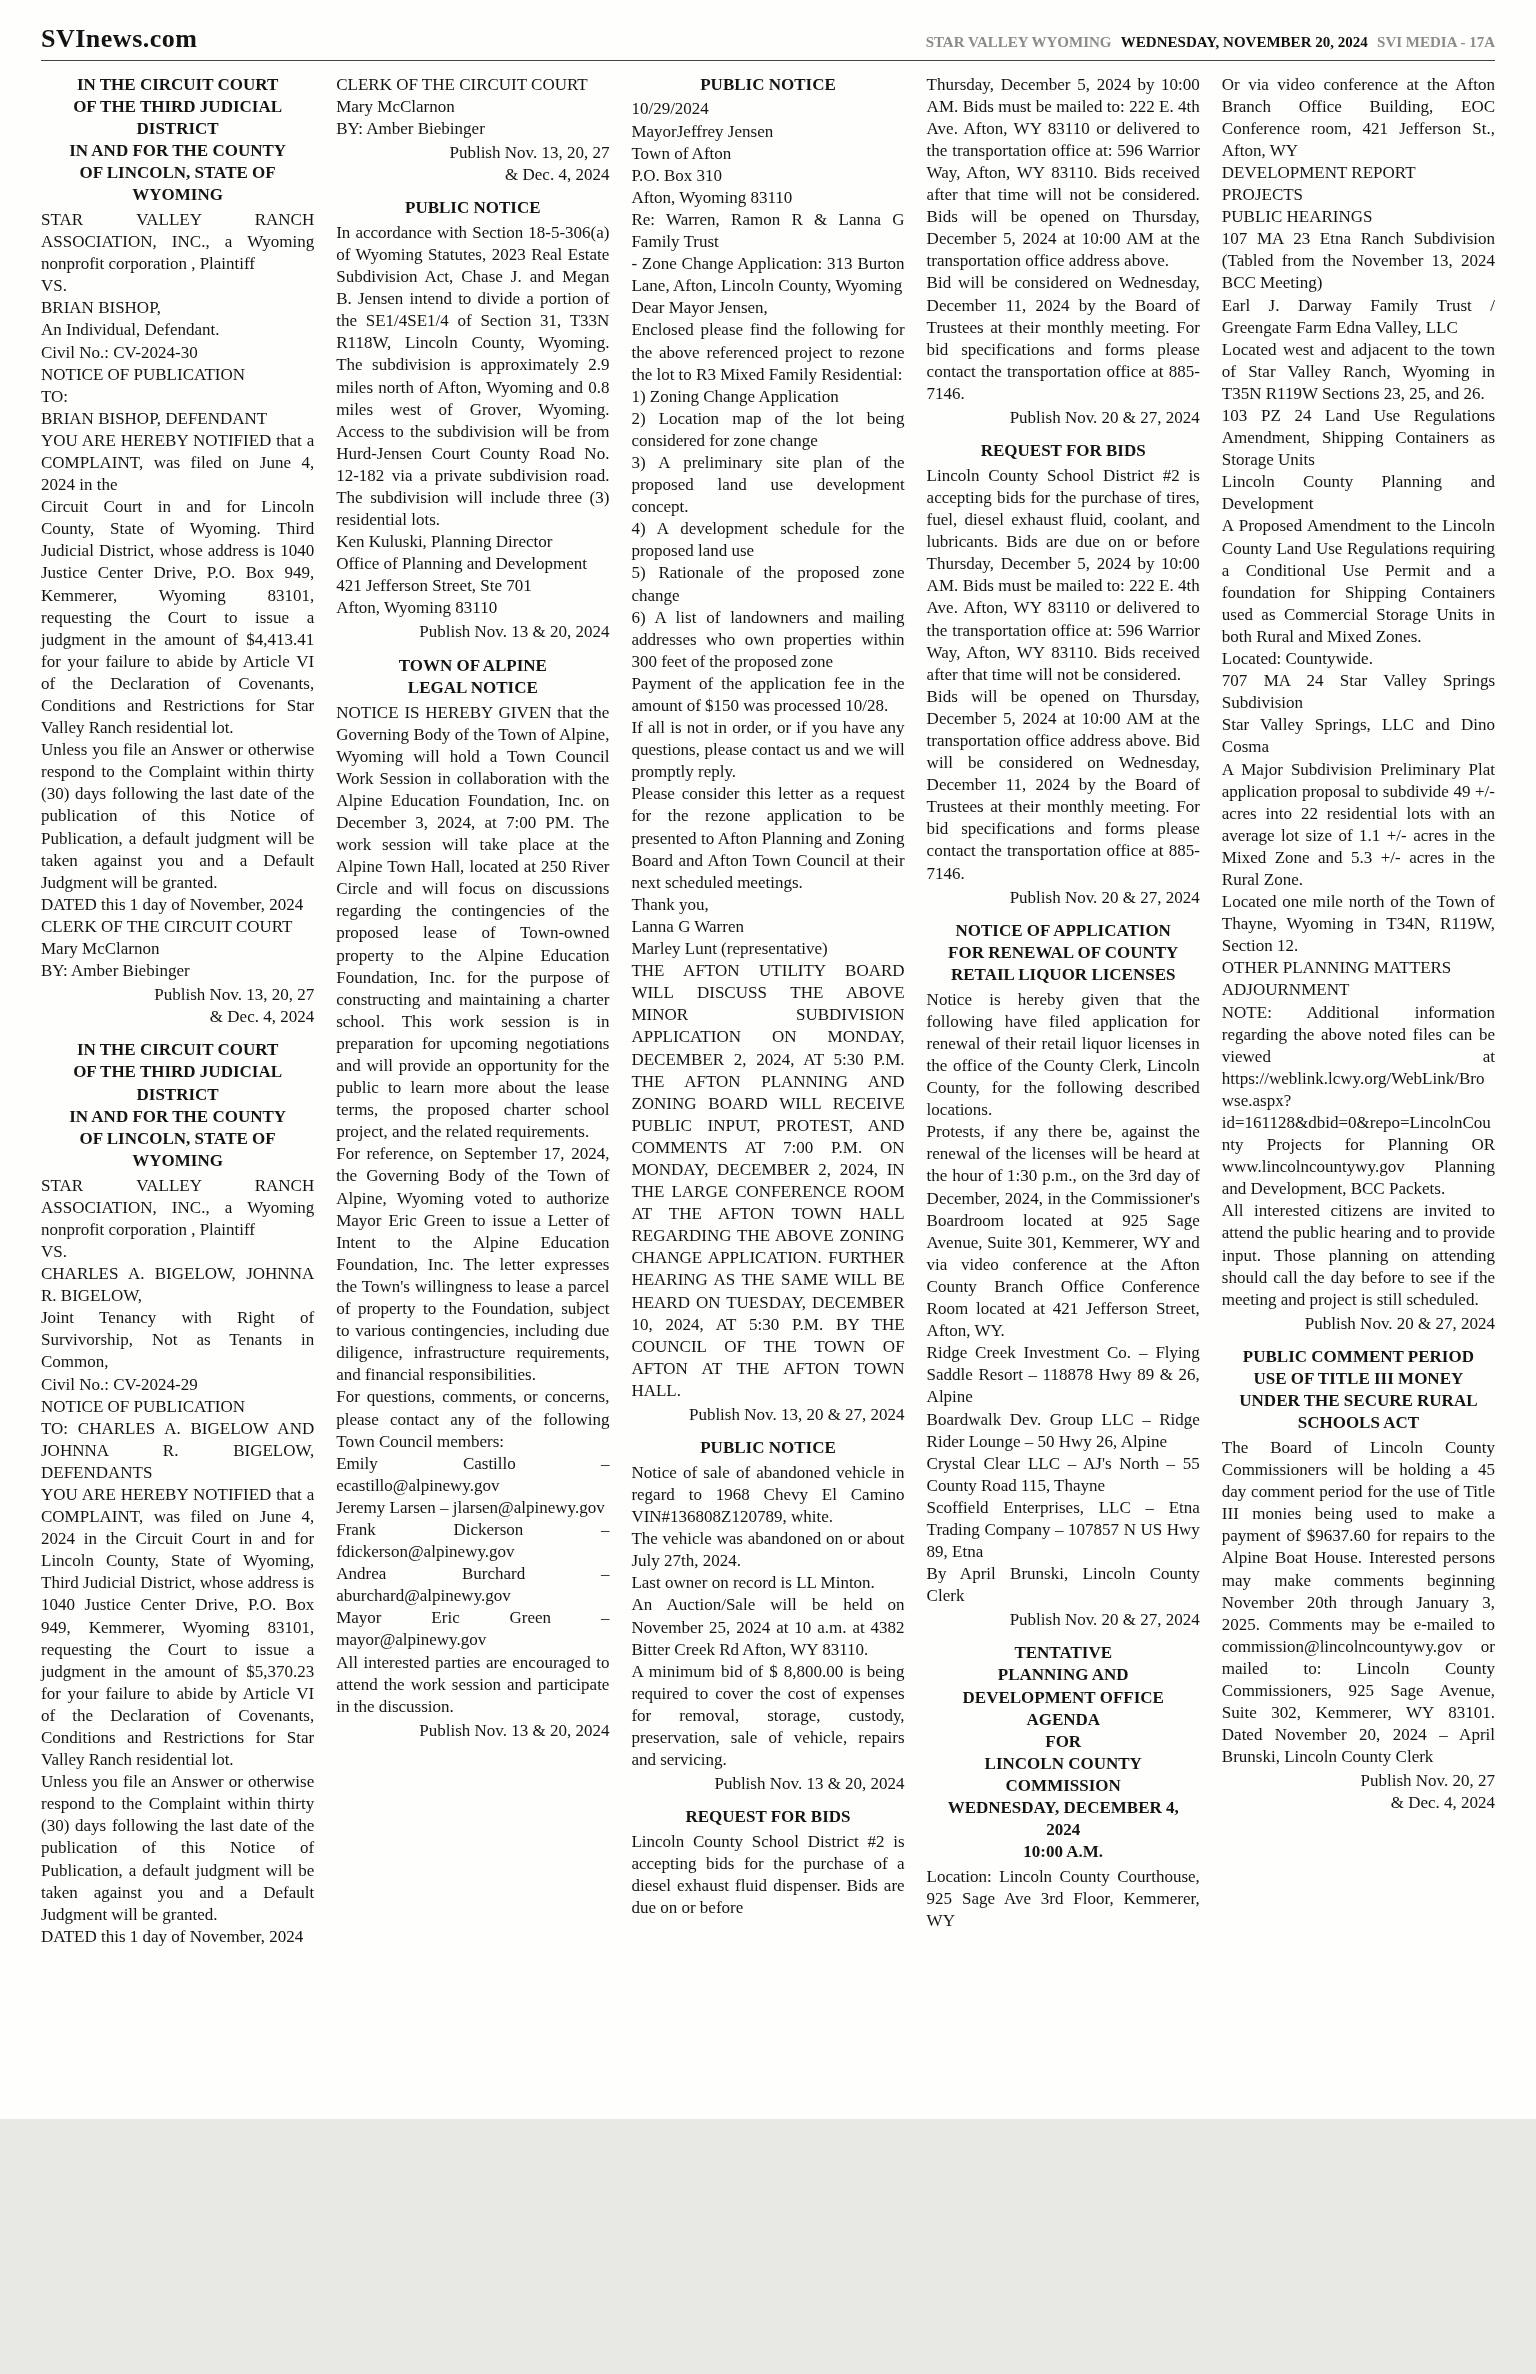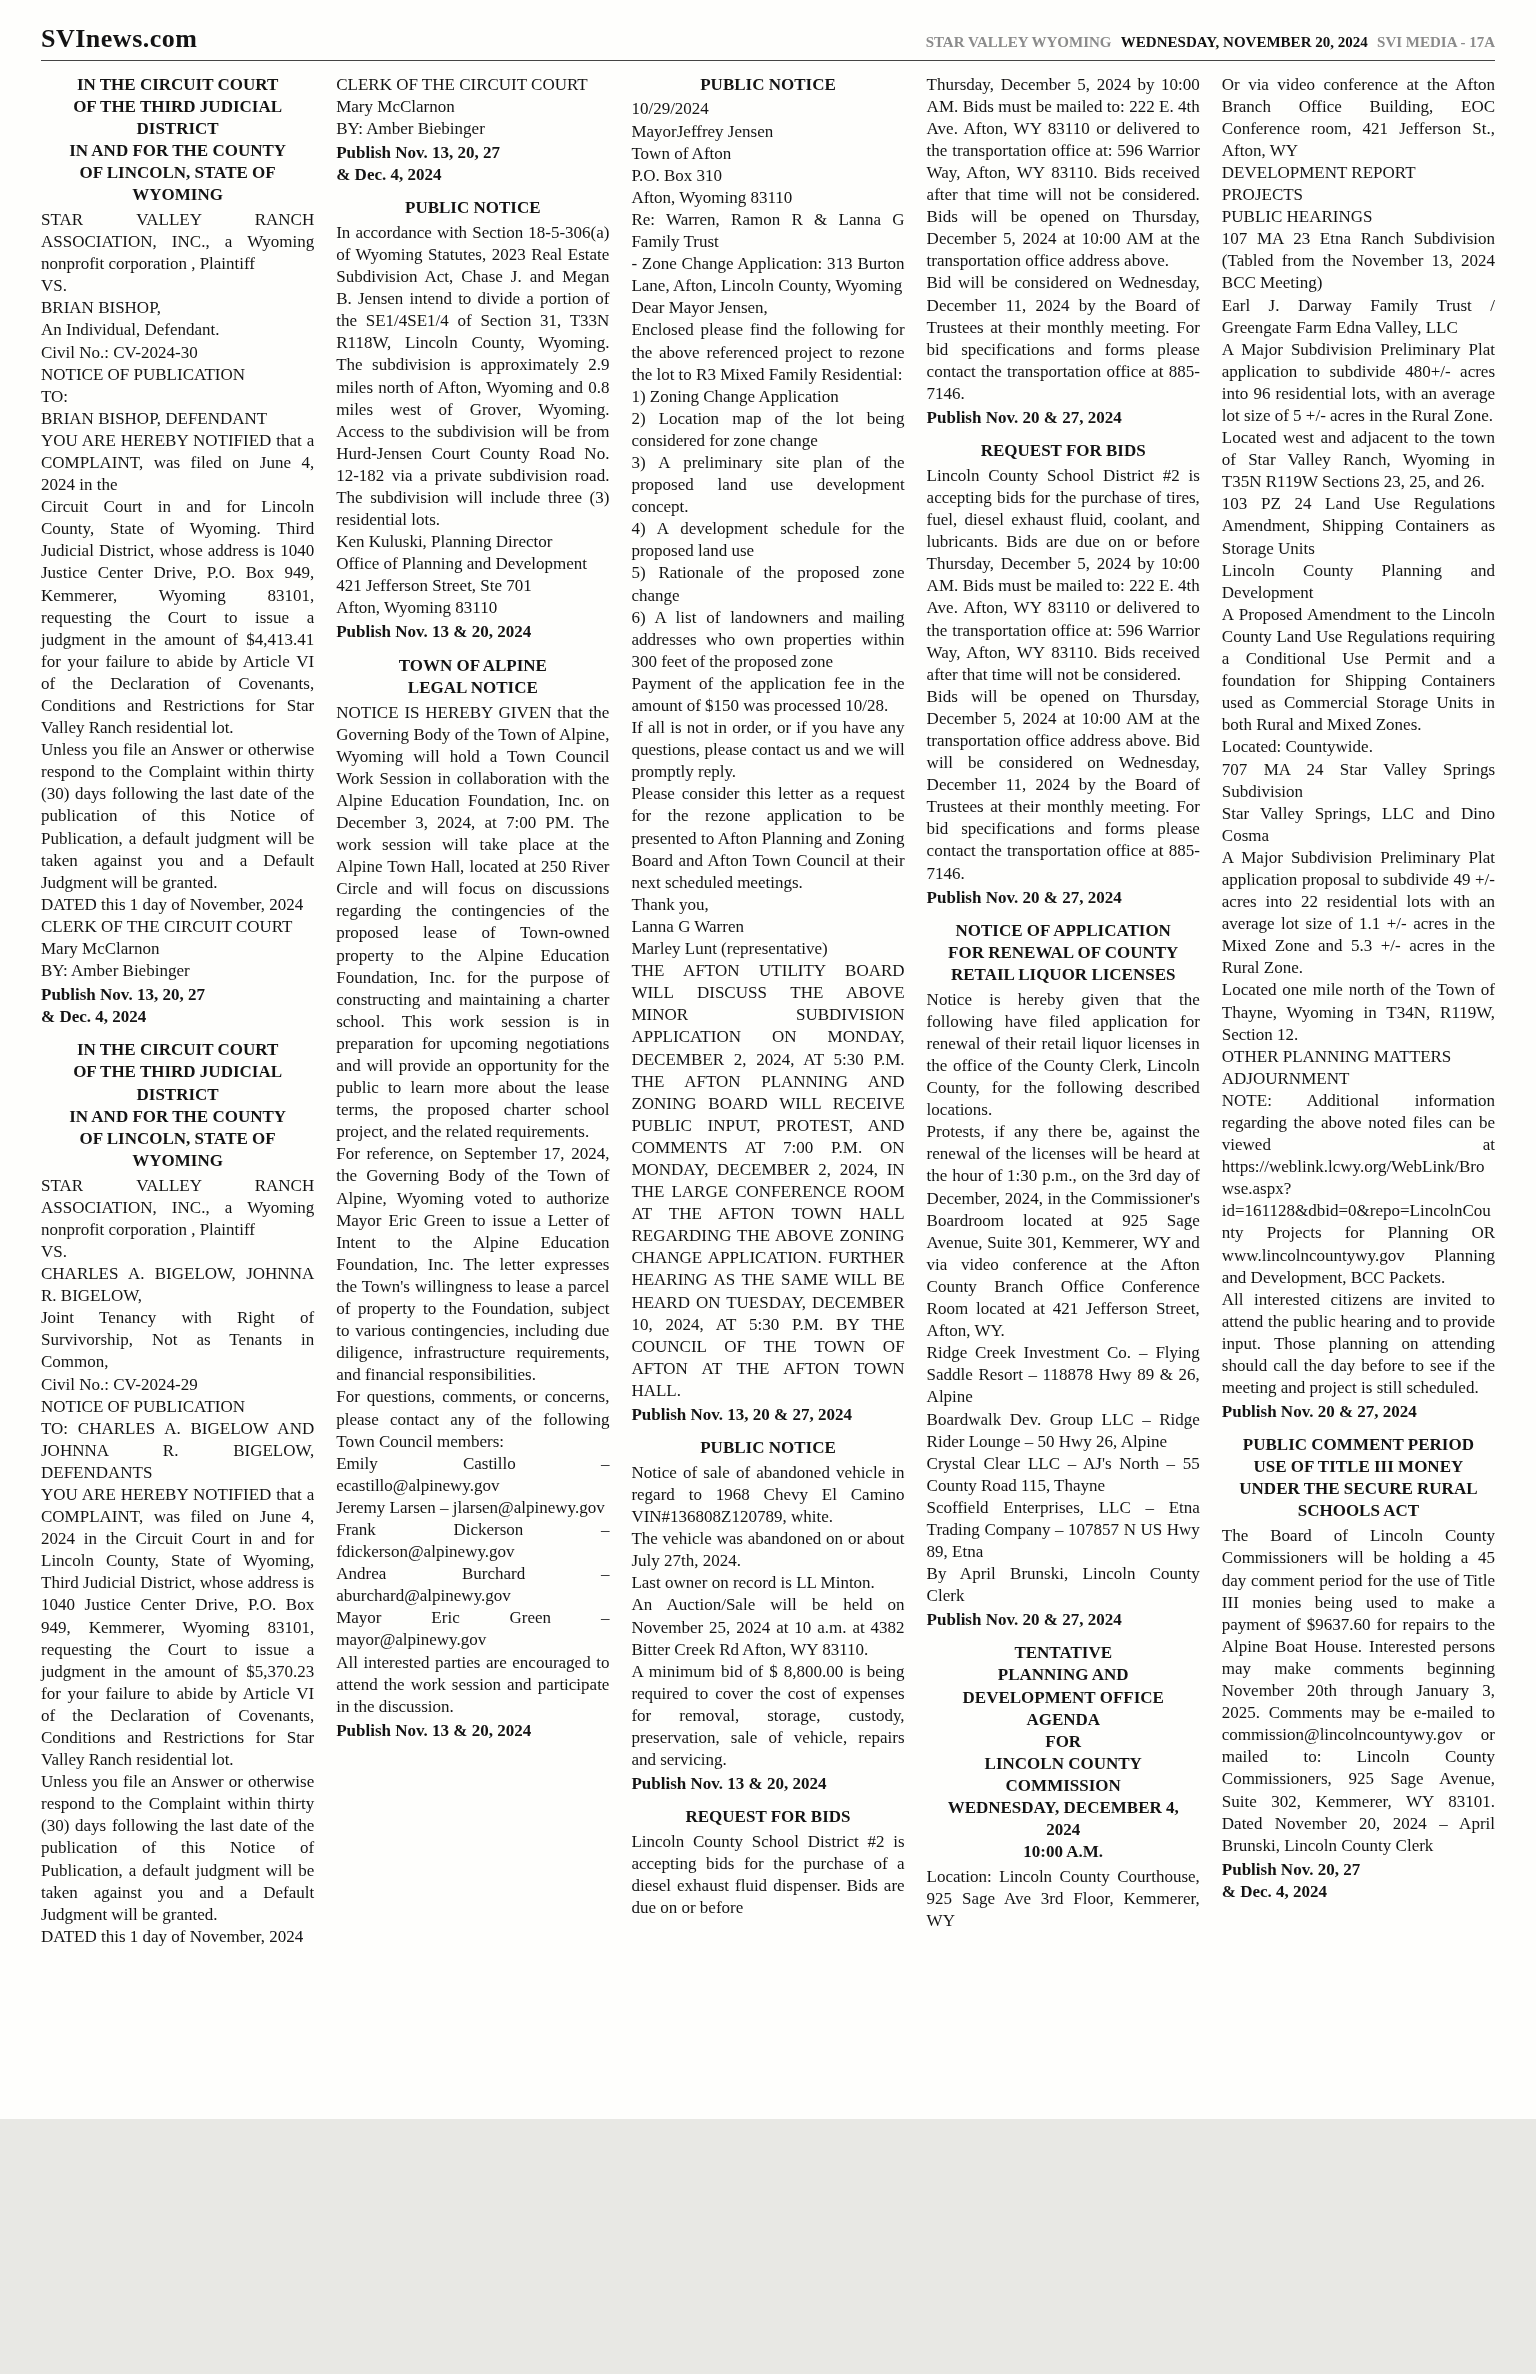--- a/index.html
+++ b/index.html
@@ -22,21 +22,21 @@
   .h {
     font-weight: bold; text-align: center; white-space: pre-line;
     margin: 9.3px 0 2.8px;
   }
   .col .h:first-child { margin-top: 0; }
   .p {
     text-align: justify; margin: 0; overflow-wrap: break-word;
     word-break: break-word;
   }
   .pub {
-    font-weight: bold; white-space: pre-line;
+    font-weight: normal; text-align: right; white-space: pre-line;
     margin: 1.9px 0 11px;
   }
 </style>
 </head>
 <body>
 
 <div class="page">
   <header class="masthead">
     <div class="site">SVInews.com</div>
     <div class="mast-right">
@@ -179,21 +179,20 @@
 10:00 A.M.</div>
         <div class="p">Location: Lincoln County Courthouse, 925 Sage Ave 3rd Floor, Kemmerer, WY</div>
       </div>
       <div class="col">
         <div class="p">Or via video conference at the Afton Branch Office Building, EOC Conference room, 421 Jefferson St., Afton, WY</div>
         <div class="p">DEVELOPMENT REPORT</div>
         <div class="p">PROJECTS</div>
         <div class="p">PUBLIC HEARINGS</div>
         <div class="p">107 MA 23 Etna Ranch Subdivision (Tabled from the November 13, 2024 BCC Meeting)</div>
         <div class="p">Earl J. Darway Family Trust / Greengate Farm Edna Valley, LLC</div>
-        <div class="p">A Major Subdivision Preliminary Plat application to subdivide 480+/- acres into 96 residential lots, with an average lot size of 5 +/- acres in the Rural Zone.</div>
         <div class="p">Located west and adjacent to the town of Star Valley Ranch, Wyoming in T35N R119W Sections 23, 25, and 26.</div>
         <div class="p">103 PZ 24 Land Use Regulations Amendment, Shipping Containers as Storage Units</div>
         <div class="p">Lincoln County Planning and Development</div>
         <div class="p">A Proposed Amendment to the Lincoln County Land Use Regulations requiring a Conditional Use Permit and a foundation for Shipping Containers used as Commercial Storage Units in both Rural and Mixed Zones.</div>
         <div class="p">Located: Countywide.</div>
         <div class="p">707 MA 24 Star Valley Springs Subdivision</div>
         <div class="p">Star Valley Springs, LLC and Dino Cosma</div>
         <div class="p">A Major Subdivision Preliminary Plat application proposal to subdivide 49 +/- acres into 22 residential lots with an average lot size of 1.1 +/- acres in the Mixed Zone and 5.3 +/- acres in the Rural Zone.</div>
         <div class="p">Located one mile north of the Town of Thayne, Wyoming in T34N, R119W, Section 12.</div>
         <div class="p">OTHER PLANNING MATTERS</div>

